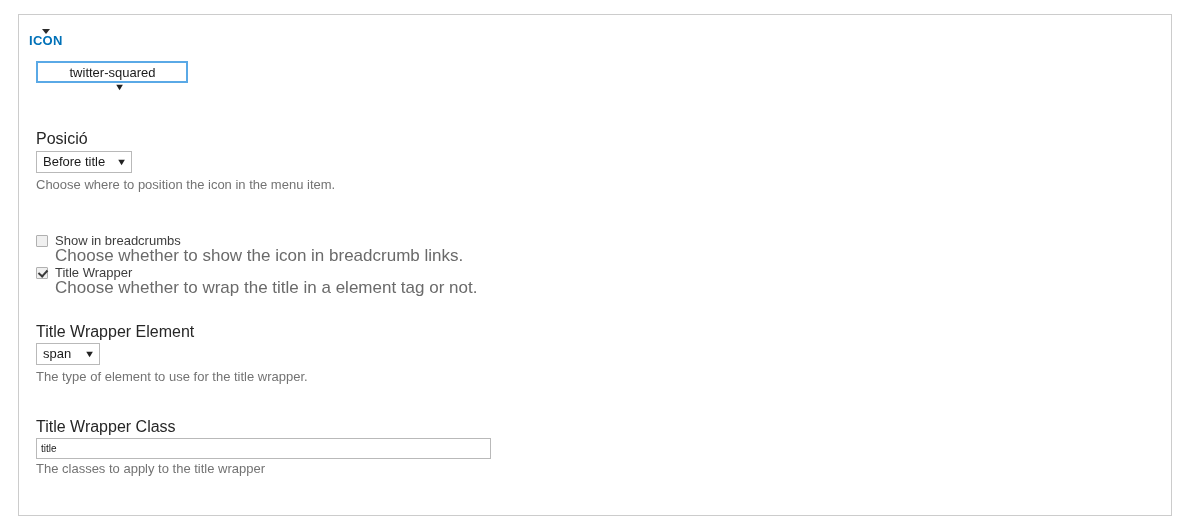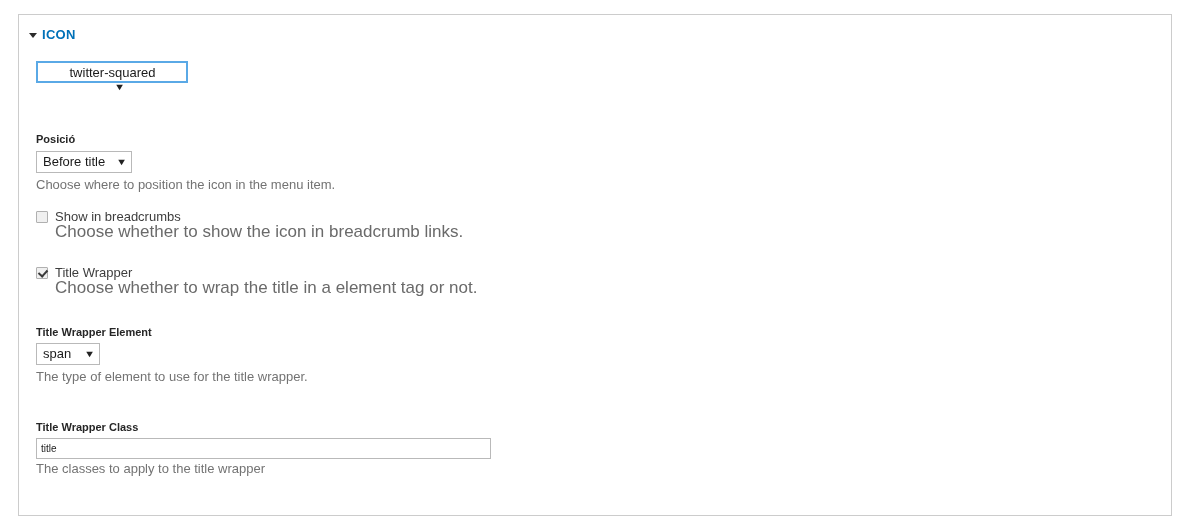--- a/index.html
+++ b/index.html
@@ -28,22 +28,22 @@
     box-sizing: border-box;
   }
 
   
   .panel-legend {
     position: absolute;
     left: 10px;
     top: 13px;
     display: flex;
     align-items: center;
-    gap: 5px;
     line-height: 1;
+    flex-direction: column;
   }
   .disclosure-triangle {
     width: 0;
     height: 0;
     border-left: 4.5px solid transparent;
     border-right: 4.5px solid transparent;
     border-top: 5px solid #2b2b2b;
     margin-top: 1px;
   }
   .panel-legend-label {
@@ -56,22 +56,22 @@
   
   .form-body {
     position: absolute;
     left: 17px;
     top: 46px;
     right: 12px;
   }
 
   .form-label {
     display: block;
-    font-size: 11px;
-    font-weight: bold;
+    font-size: 16px;
+    font-weight: normal;
     color: #262626;
     line-height: 16px;
   }
 
   .form-desc {
     font-size: 13px;
     color: #737373;
     line-height: 16px;
   }
 
@@ -165,21 +165,21 @@
     border-radius: 0;
     outline: none;
   }
 
   
   .p-select-icon-label  { position:absolute; left:0;  top:0;   }
   .p-select-icon-ctl    { position:absolute; left:0;  top:18;flex-direction:column;  }
   .p-posicio-label      { position:absolute; left:0;  top:70px;}
   .p-posicio-ctl        { position:absolute; left:0;  top:90px;}
   .p-posicio-desc       { position:absolute; left:0;  top:116px;}
-  .p-cb1                { position:absolute; left:0;  top:148px;}
+  .p-cb1                { position:absolute; left:0;  top:172px;}
   .p-cb2                { position:absolute; left:0;  top:204px;}
   .p-twe-label          { position:absolute; left:0;  top:263px;}
   .p-twe-ctl            { position:absolute; left:0;  top:282px;}
   .p-twe-desc           { position:absolute; left:0;  top:308px;}
   .p-twc-label          { position:absolute; left:0;  top:358px;text-align:right;}
   .p-twc-ctl            { position:absolute; left:0;  top:377px;}
   .p-twc-desc           { position:absolute; left:0;  top:400px;}
 </style>
 </head>
 <body>

